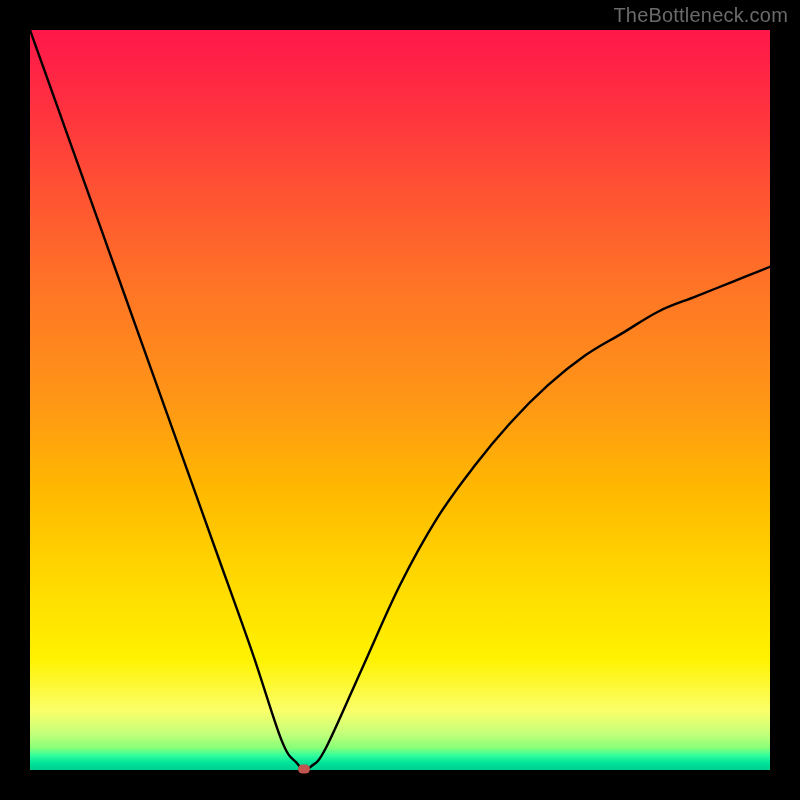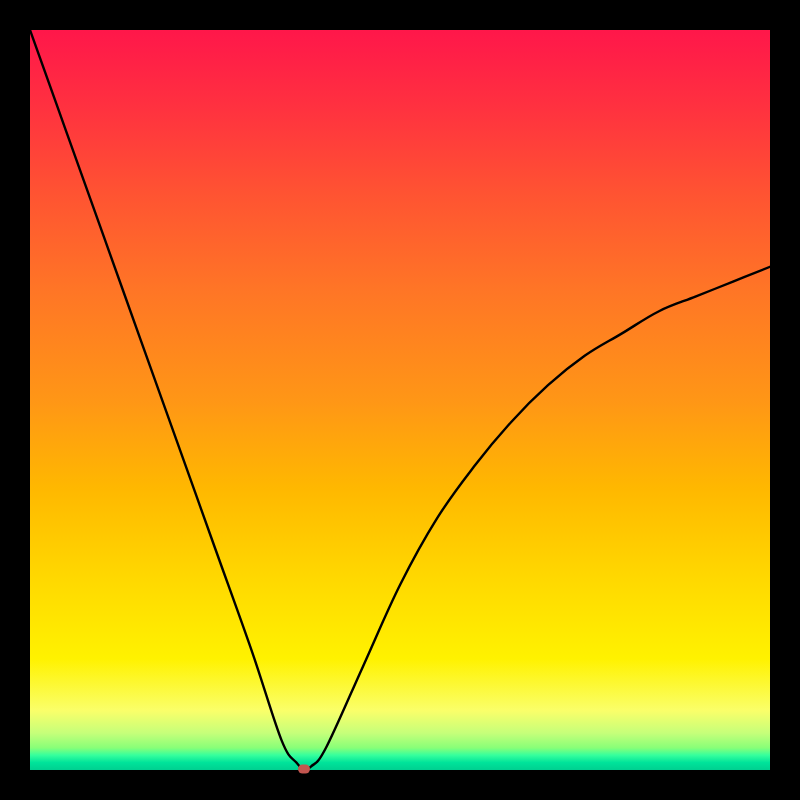--- a/index.html
+++ b/index.html
@@ -66,20 +66,21 @@
     height: 9px;
     border-radius: 5px;
     background: #c2554f;
     transform: translate(-50%, -50%);
   }
 </style>
 </head>
 <body>
 
 <div class="frame">
+  <div class="watermark">TheBottleneck.com</div>
 
   <div class="plot-area">
     <svg class="curve" viewBox="0 0 740 740" preserveAspectRatio="none">
       <path id="curve-path" fill="none" stroke="#000000" stroke-width="2.4" stroke-linecap="round" stroke-linejoin="round" d="M 0 0 C 6.66 18.648000000000003, 23.68 66.30400000000002, 37 103.60000000000002 C 50.32 140.89600000000002, 60.68 169.90400000000005, 74 207.20000000000005 C 87.32 244.49600000000004, 97.68 273.504, 111 310.8 C 124.32 348.096, 134.68 377.104, 148 414.4 C 161.32 451.69599999999997, 171.68 480.704, 185 518 C 198.32 555.296, 210.012 586.9680000000001, 222 621.6 C 233.988 656.232, 243.60800000000003 690.42, 251.60000000000002 710.4 C 259.59200000000004 730.38, 262.404 727.5384, 266.4 732.6 C 270.39599999999996 737.6616, 271.136 737.854, 273.8 738.52 C 276.464 739.1859999999999, 277.204 740.0296, 281.2 736.3 C 285.19599999999997 732.5704, 286.676 735.7819999999999, 296 717.8 C 305.324 699.818, 319.68 665.704, 333 636.4 C 346.32 607.096, 356.68 581.64, 370 555 C 383.32 528.36, 393.68000000000006 509.712, 407.00000000000006 488.4 C 420.32000000000005 467.08799999999997, 430.68 453.916, 444 436.6 C 457.32 419.28400000000005, 467.68 406.85200000000003, 481 392.20000000000005 C 494.32 377.54800000000006, 504.68 367.188, 518 355.2 C 531.32 343.212, 541.68 334.924, 555 325.59999999999997 C 568.32 316.27599999999995, 578.68 311.39200000000005, 592 303.40000000000003 C 605.32 295.408, 615.68 287.86, 629 281.2 C 642.32 274.53999999999996, 652.68 271.728, 666 266.4 C 679.32 261.07199999999995, 689.68 256.928, 703 251.59999999999997 C 716.32 246.27199999999996, 733.34 239.46399999999997, 740 236.79999999999995"></path>
     </svg>
     <div id="marker" class="marker" style="left: 273.8px; top: 738.52px; background: rgb(194, 85, 79);"></div>
   </div>
 </div>
 
 </body></html>

